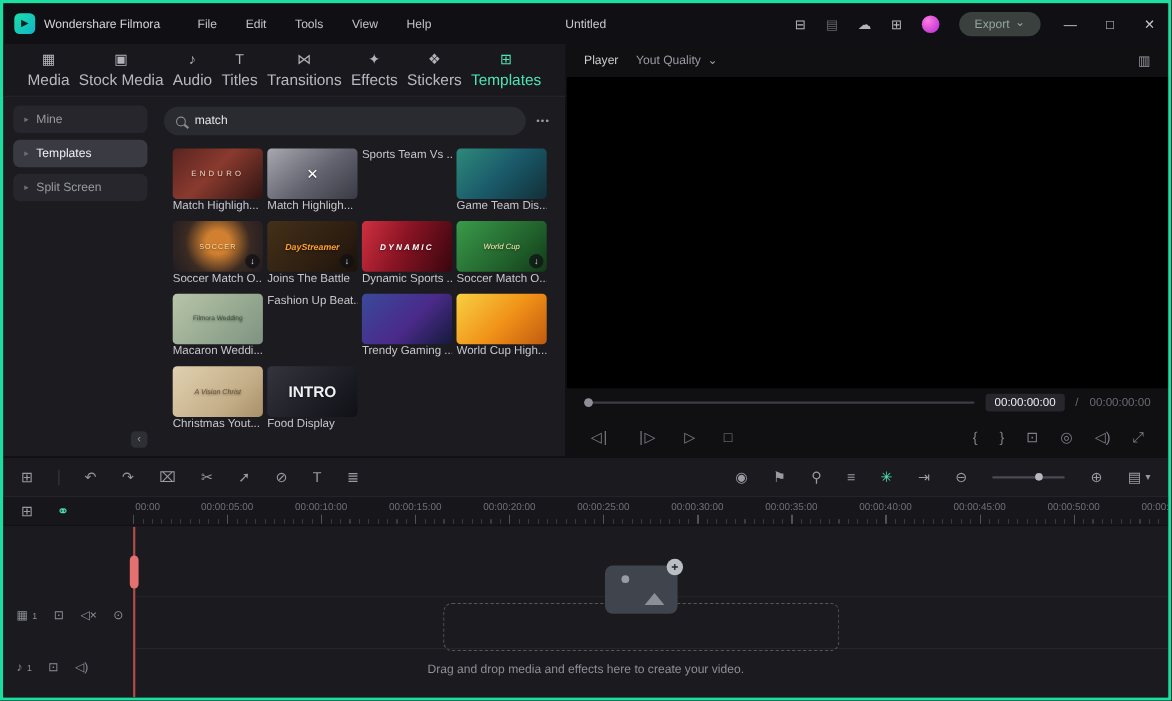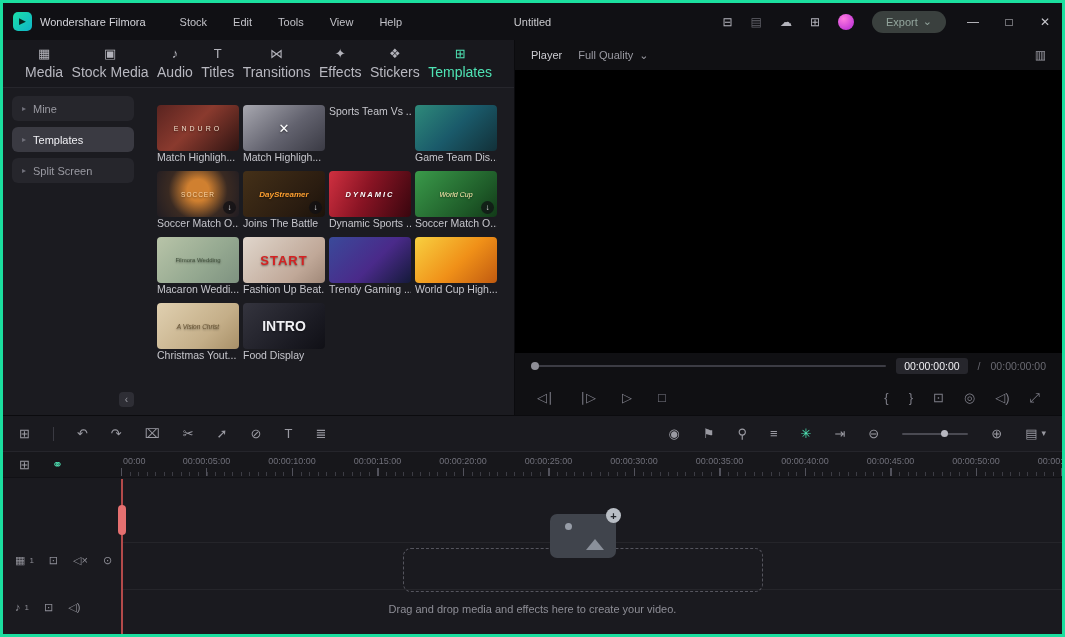--- a/index.html
+++ b/index.html
@@ -136,21 +136,21 @@
 <body>
 
 <div class="window">
 
   <div class="titlebar">
     <div class="logo-box">
         <span class="icon">▶</span>
       </div>
     <span class="app-name">Wondershare Filmora</span>
     <div class="menus">
-      <span>Stock</span>
+      <span>File</span>
       <span>Edit</span>
       <span>Tools</span>
       <span>View</span>
       <span>Help</span>
     </div>
     <span class="project-title">Untitled</span>
     <div class="tb-right">
       <span class="tb-ico icon">⊟</span>
       <span class="tb-ico dim icon">▤</span>
       <span class="tb-ico icon">☁</span>
@@ -214,20 +214,27 @@
             <span class="caret icon">▸</span>
             <span>Templates</span>
           </div>
           <div class="side-item">
             <span class="caret icon">▸</span>
             <span>Split Screen</span>
           </div>
         </div>
 
         <div class="content-col">
+          <div class="search-row">
+            <div class="search-box">
+              <span class="search-glyph"></span>
+              <input type="text" value="match" style="">
+            </div>
+            <span class="more-btn icon">•••</span>
+          </div>
 
           <div class="grid">
             <div class="card">
               <div class="thumb" style="background:linear-gradient(135deg,#5a2420,#8a3a2e 45%,#2e1412)">
                 <span class="thumb-text" style="color:#f0dcc8;font-size:7px;letter-spacing:3px">ENDURO</span>
 
               </div>
               <div class="card-label">Match Highligh...</div>
             </div>
             <div class="card">
@@ -276,24 +283,20 @@
               <div class="card-label">Soccer Match O...</div>
             </div>
             <div class="card">
               <div class="thumb" style="background:linear-gradient(135deg,#b8c4a8,#94a890 60%,#7e9280)">
                 <span class="thumb-text" style="color:#44543f;font-size:6px">Filmora Wedding</span>
 
               </div>
               <div class="card-label">Macaron Weddi...</div>
             </div>
             <div class="card">
-              <div class="thumb" style="background:linear-gradient(135deg,#e0d6cc,#c0a898 70%,#a08878)">
-                <span class="thumb-text" style="color:#d42222;font-size:13px;font-weight:bold;letter-spacing:1px">START</span>
-
-              </div>
               <div class="card-label">Fashion Up Beat...</div>
             </div>
             <div class="card">
               <div class="thumb" style="background:linear-gradient(135deg,#3a4a9a,#4a2a8a 55%,#141a3a)">
                 <span class="thumb-text"></span>
 
               </div>
               <div class="card-label">Trendy Gaming ...</div>
             </div>
             <div class="card">
@@ -320,21 +323,21 @@
           </div>
         </div>
         <div class="collapse-btn icon">‹</div>
       </div>
     </div>
 
     <div class="player-panel">
       <div class="player-header">
         <span class="player-title">Player</span>
         <div class="quality">
-          <span>Full Quality</span>
+          <span>Yout Quality</span>
           <span class="icon">⌄</span>
         </div>
         <div class="spacer"></div>
         <span class="ph-ico icon">▥</span>
       </div>
       <div class="preview"></div>
       <div class="scrubber">
         <div class="scrub-line"></div>
         <span class="cur-time">00:00:00:00</span>
         <span class="time-sep">/</span>

